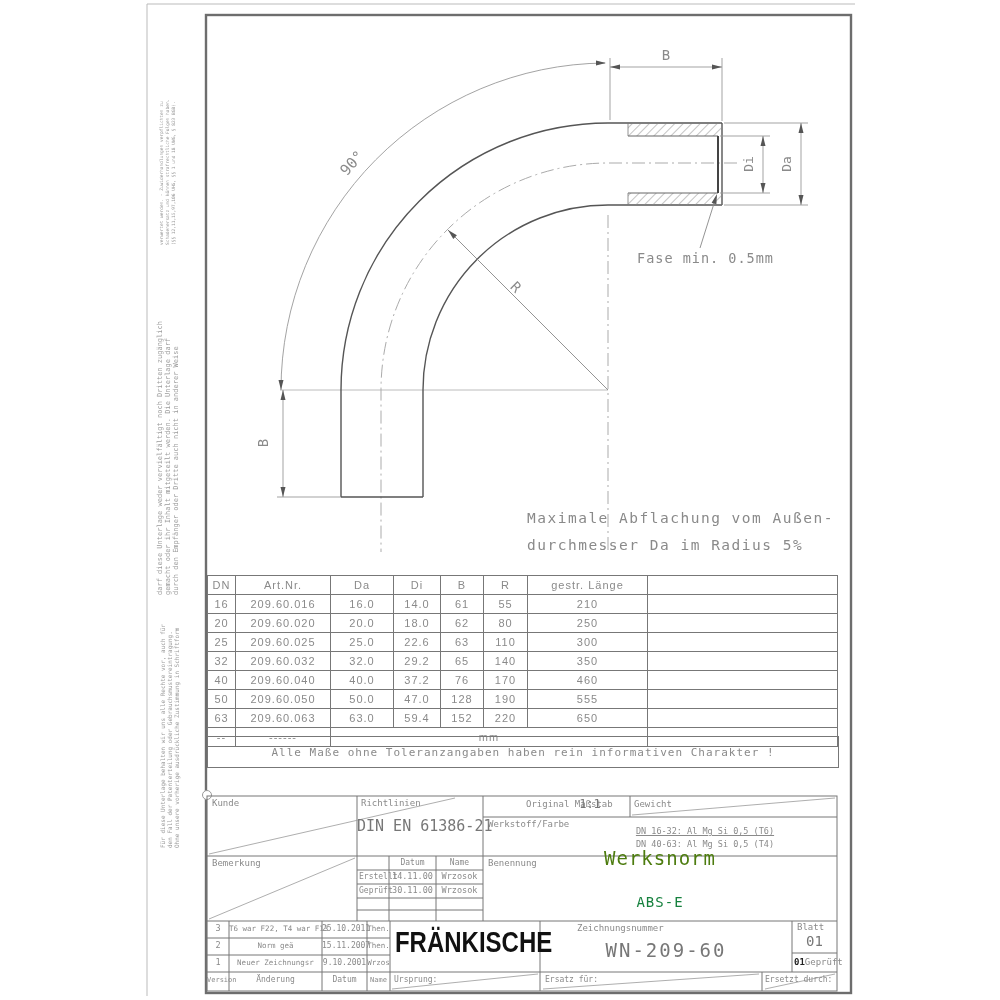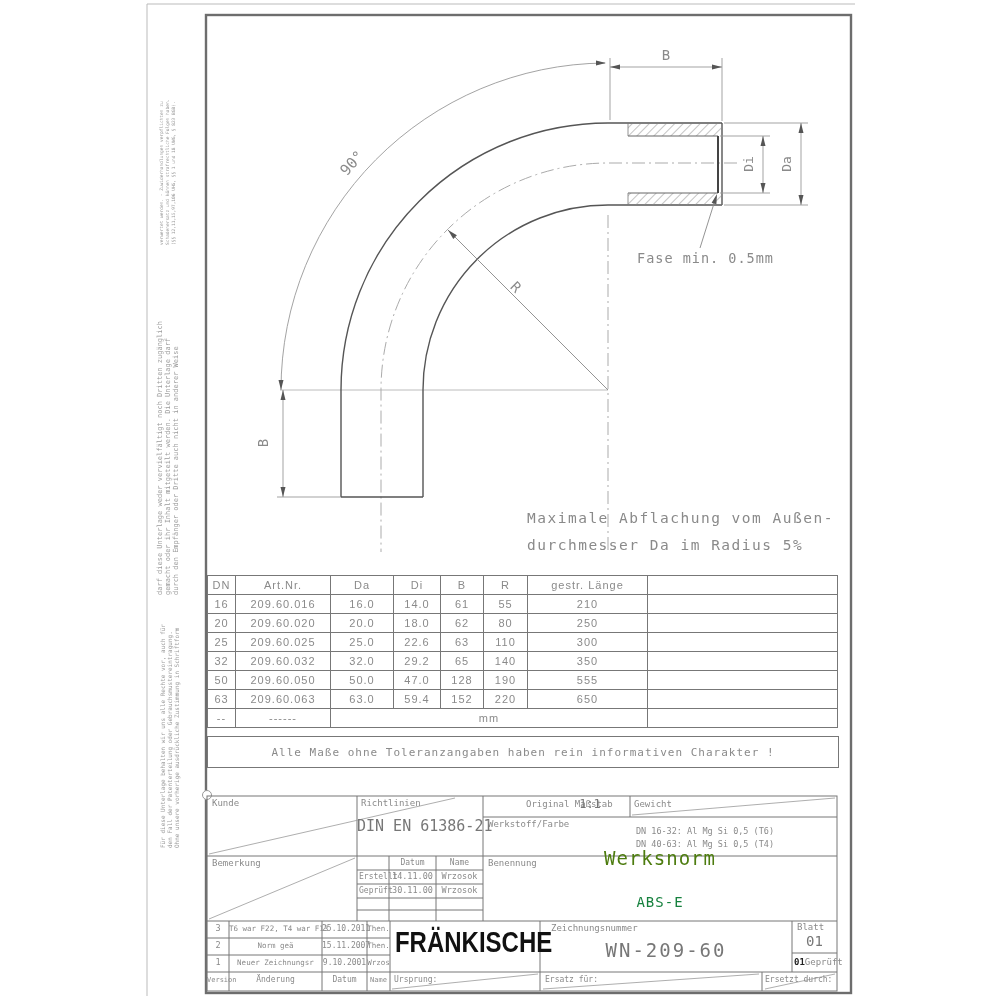--- a/index.html
+++ b/index.html
@@ -217,20 +217,30 @@
       <td>32</td>
           <td>209.60.032</td>
           <td>32.0</td>
           <td>29.2</td>
           <td>65</td>
           <td>140</td>
           <td>350</td>
           <td></td>
     </tr>
     <tr>
+      <td>40</td>
+          <td>209.60.040</td>
+          <td>40.0</td>
+          <td>37.2</td>
+          <td>76</td>
+          <td>170</td>
+          <td>460</td>
+          <td></td>
+    </tr>
+    <tr>
       <td>50</td>
           <td>209.60.050</td>
           <td>50.0</td>
           <td>47.0</td>
           <td>128</td>
           <td>190</td>
           <td>555</td>
           <td></td>
     </tr>
     <tr>
@@ -254,21 +264,21 @@
 
   <div class="notecell">Alle Maße ohne Toleranzangaben haben rein informativen Charakter !</div>
 
   <div class="t" style="left:212px;top:799px;font-size:9px;">Kunde</div>
   <div class="t" style="left:361px;top:799px;font-size:9px;">Richtlinien</div>
   <div class="t c" style="left:357px;top:818px;width:126px;font-size:15px;color:#777;">DIN EN 61386-21</div>
   <div class="t" style="left:488px;top:800px;font-size:9px;margin-left:38px;">Original Maßstab</div>
   <div class="t c" style="left:560px;top:798px;width:60px;font-size:12px;color:#777;">1:1</div>
   <div class="t" style="left:634px;top:800px;font-size:9px;">Gewicht</div>
   <div class="t" style="left:488px;top:820px;font-size:9px;">Werkstoff/Farbe</div>
-  <div class="t c" style="left:600px;top:827px;width:210px;font-size:8.5px;">DN 16-32: Al Mg Si 0,5 (T6)</div>
+  <div class="t c" style="left:600px;top:827px;width:210px;font-size:8.5px;text-decoration:underline;">DN 16-32: Al Mg Si 0,5 (T6)</div>
   <div class="t c" style="left:600px;top:840px;width:210px;font-size:8.5px;">DN 40-63: Al Mg Si 0,5 (T4)</div>
 
   <div class="t" style="left:212px;top:859px;font-size:9px;">Bemerkung</div>
   <div class="t c" style="left:389px;top:859px;width:47px;font-size:8px;">Datum</div>
   <div class="t c" style="left:436px;top:859px;width:47px;font-size:8px;">Name</div>
   <div class="t" style="left:359px;top:873px;font-size:8px;">Erstellt</div>
   <div class="t c" style="left:389px;top:872px;width:47px;font-size:8.5px;">14.11.00</div>
   <div class="t c" style="left:436px;top:872px;width:47px;font-size:8.5px;">Wrzosok</div>
   <div class="t" style="left:359px;top:887px;font-size:8px;">Geprüft</div>
   <div class="t c" style="left:389px;top:886px;width:47px;font-size:8.5px;">30.11.00</div>
@@ -293,21 +303,21 @@
 
   <div class="t c" style="left:207px;top:977px;width:22px;font-size:7px;">Version</div>
   <div class="t c" style="left:229px;top:976px;width:93px;font-size:8px;">Änderung</div>
   <div class="t c" style="left:322px;top:976px;width:45px;font-size:8px;">Datum</div>
   <div class="t c" style="left:367px;top:977px;width:23px;font-size:7px;">Name</div>
   <div class="t" style="left:394px;top:976px;font-size:8px;">Ursprung:</div>
   <div class="t" style="left:545px;top:976px;font-size:8px;">Ersatz für:</div>
   <div class="t" style="left:765px;top:976px;font-size:8px;">Ersetzt durch:</div>
 
   <div class="t c logo" style="left:392px;top:929px;width:146px;font-size:25px;">FRÄNKISCHE</div>
-  <div class="t" style="left:551px;top:924px;font-size:9px;">Zeichnungsnummer</div>
+  <div class="t" style="left:577px;top:924px;font-size:9px;">Zeichnungsnummer</div>
   <div class="t c" style="left:540px;top:940px;width:252px;font-size:19px;color:#777;letter-spacing:2px;">WN-209-60</div>
   <div class="t" style="left:797px;top:923px;font-size:9px;">Blatt</div>
   <div class="t c" style="left:792px;top:934px;width:45px;font-size:14px;color:#777;">01</div>
   <div class="t" style="left:794px;top:958px;font-size:9px;">
     <span style="font-weight:bold;color:#222;">01</span><span>Geprüft</span>
   </div>
 
 </div>
 
 </body></html>

